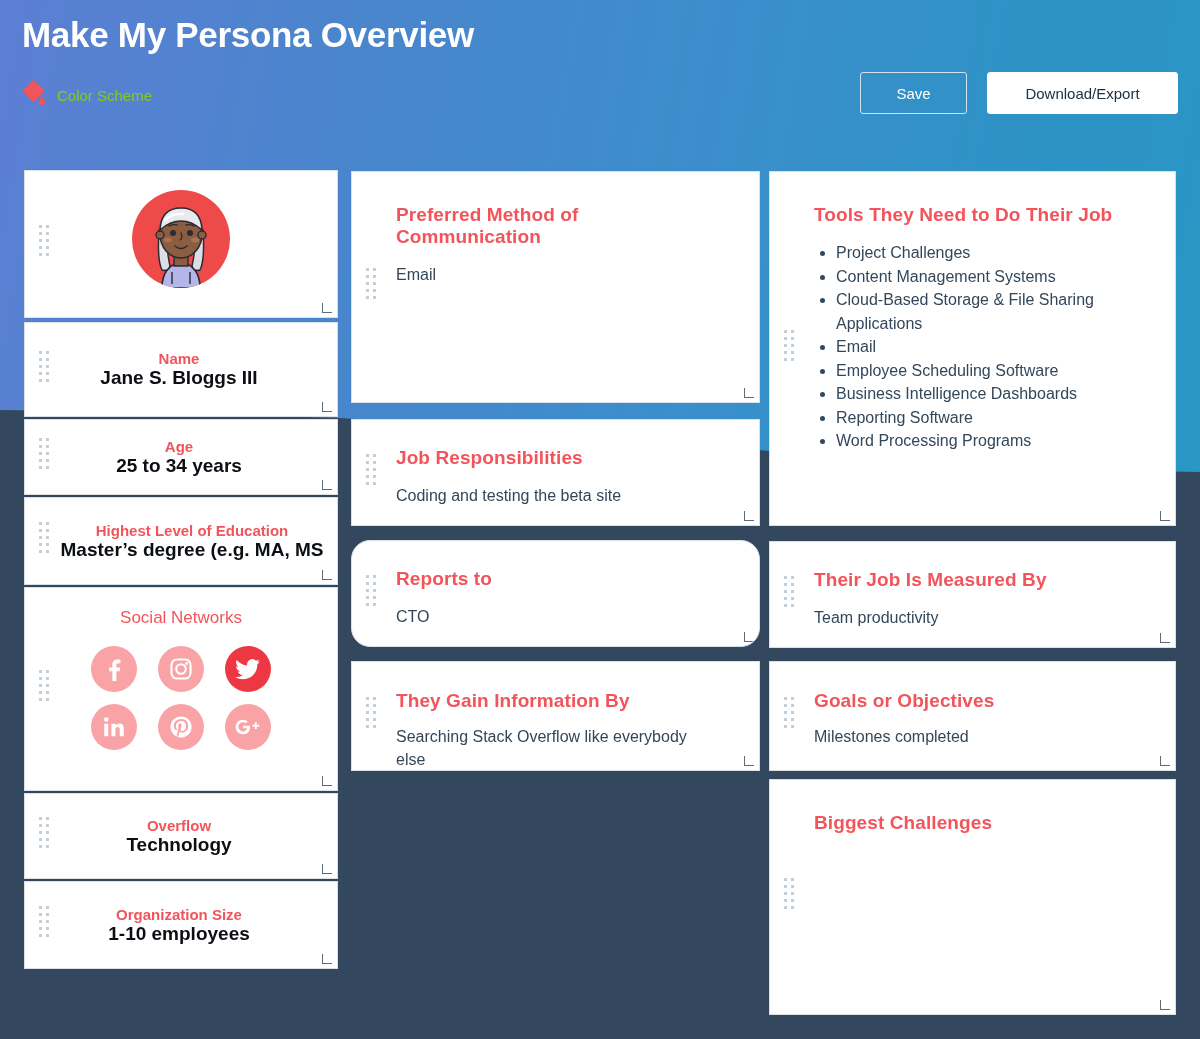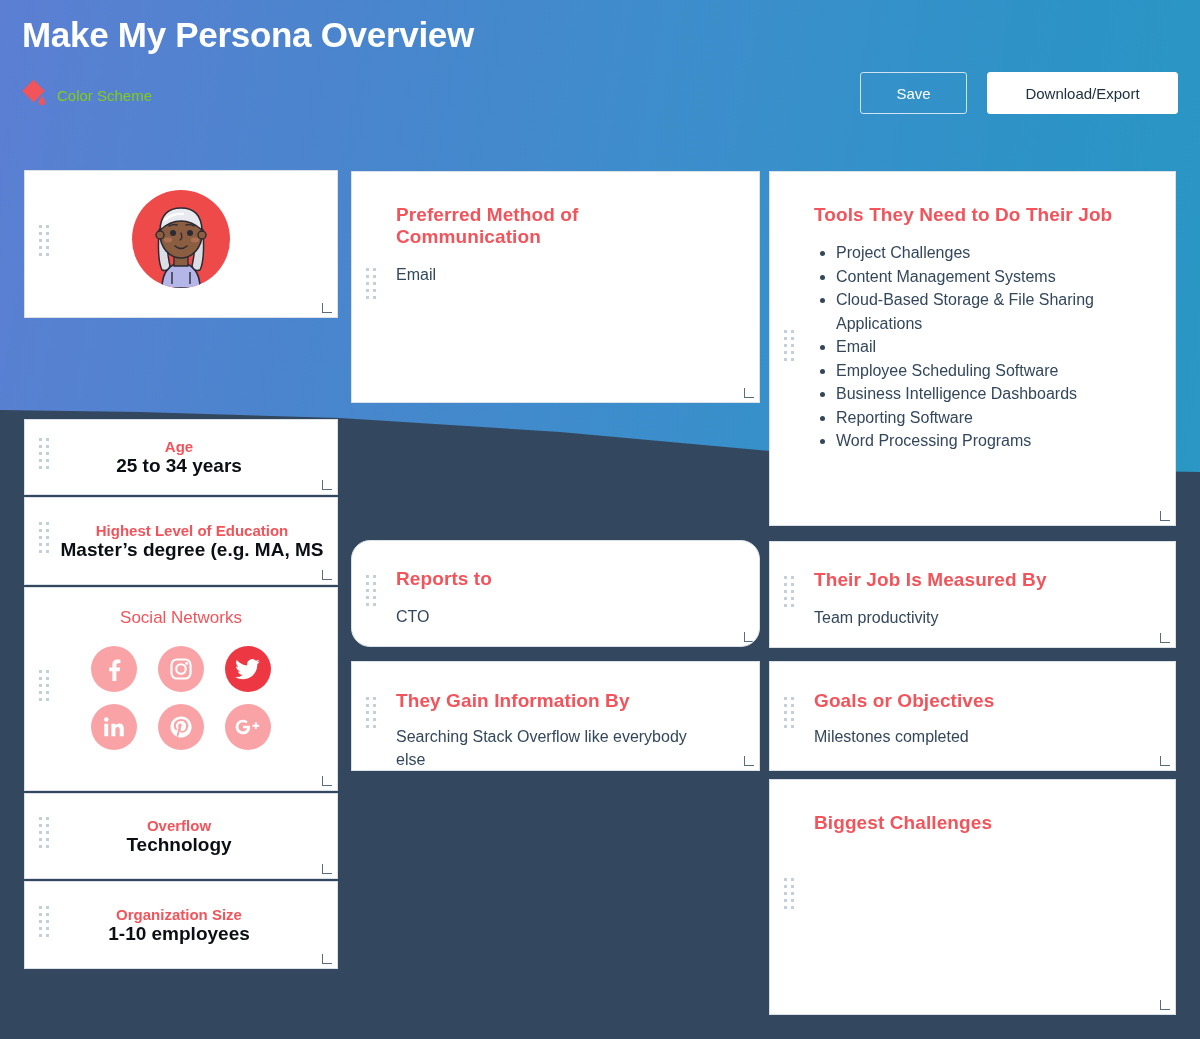--- a/index.html
+++ b/index.html
@@ -308,20 +308,39 @@
 
           <path d="M49 43 q2 6 -1 7" stroke="#2b2b33" stroke-width="1.3" fill="none" stroke-linecap="round"></path>
 
           <path d="M43 56 q6 5 12 0" stroke="#2b2b33" stroke-width="1.6" fill="none" stroke-linecap="round"></path>
         </svg>
       </div>
     </div>
     <span class="resize-handle"></span>
   </div>
 
+  <div class="card" style="left:24px; top:322px; width:314px; height:95px;">
+    <span class="drag-handle">
+      <i></i>
+        <i></i>
+        <i></i>
+        <i></i>
+        <i></i>
+        <i></i>
+        <i></i>
+        <i></i>
+        <i></i>
+        <i></i>
+    </span>
+    <div class="card-inner" style="display:flex;flex-direction:column;justify-content:center;">
+      <div class="c-label">Name</div>
+      <div class="c-value">Jane S. Bloggs III</div>
+    </div>
+    <span class="resize-handle"></span>
+  </div>
 
   <div class="card" style="left:24px; top:419px; width:314px; height:76px;">
     <span class="drag-handle">
       <i></i>
         <i></i>
         <i></i>
         <i></i>
         <i></i>
         <i></i>
         <i></i>
@@ -472,20 +491,39 @@
         <i></i>
         <i></i>
     </span>
     <div class="card-inner" style="padding-top:32px;">
       <div class="f-title">Preferred Method of Communication</div>
       <div class="f-text">Email</div>
     </div>
     <span class="resize-handle"></span>
   </div>
 
+  <div class="card" style="left:351px; top:419px; width:409px; height:107px;">
+    <span class="drag-handle">
+      <i></i>
+        <i></i>
+        <i></i>
+        <i></i>
+        <i></i>
+        <i></i>
+        <i></i>
+        <i></i>
+        <i></i>
+        <i></i>
+    </span>
+    <div class="card-inner" style="padding-top:27px;">
+      <div class="f-title">Job Responsibilities</div>
+      <div class="f-text">Coding and testing the beta site</div>
+    </div>
+    <span class="resize-handle"></span>
+  </div>
 
   <div class="card" style="left:351px; top:540px; width:409px; height:107px;border-radius:19px;">
     <span class="drag-handle">
       <i></i>
         <i></i>
         <i></i>
         <i></i>
         <i></i>
         <i></i>
         <i></i>

